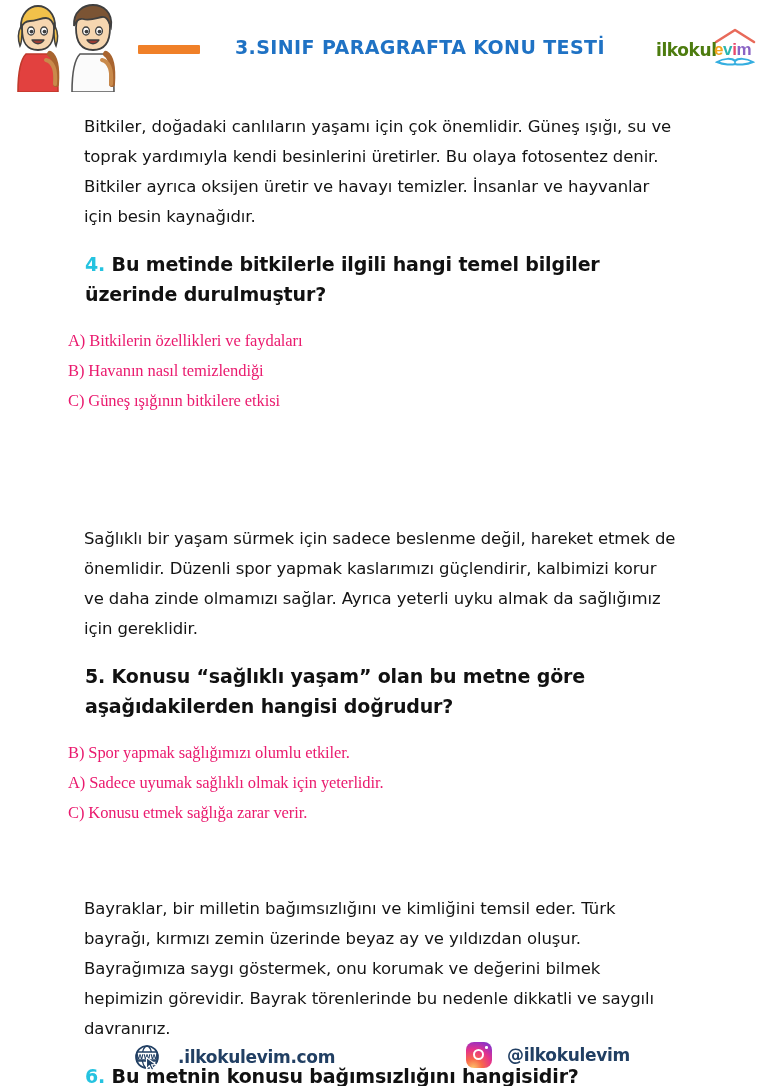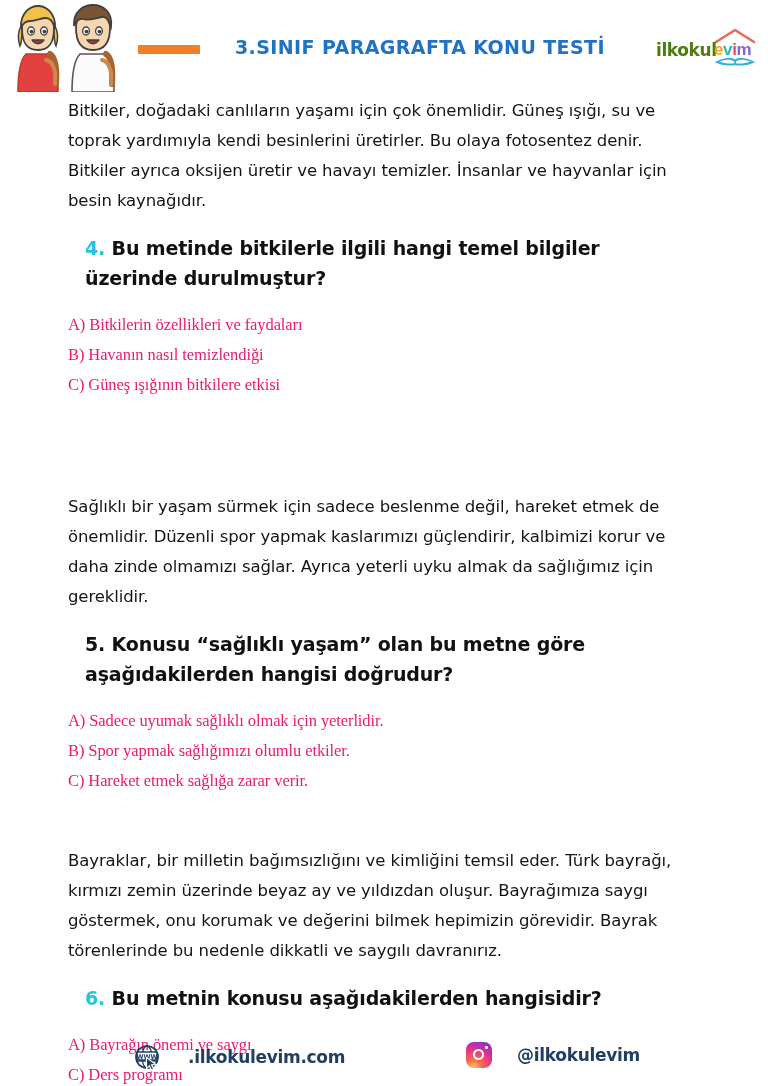--- a/index.html
+++ b/index.html
@@ -78,21 +78,21 @@
     position: absolute;
     left: 68px;
     top: 96px;
     width: 624px;
   }
   .para {
     font-family: "DejaVu Sans", sans-serif;
     font-size: 16.5px;
     line-height: 30px;
     color: #141414;
-    margin: 0;
+    margin: 16px;
     letter-spacing: -0.1px;
   }
   .question {
     font-family: "DejaVu Sans", sans-serif;
     font-size: 19px;
     line-height: 30px;
     font-weight: bold;
     color: #111111;
     margin: 17px;
     letter-spacing: -0.15px;
@@ -116,33 +116,32 @@
     position: absolute;
     left: 0;
     top: 1040px;
     width: 768px;
     height: 46px;
   }
   .foot-item {
     position: absolute;
     display: flex;
     align-items: center;
-    gap: 1px;
+    gap: 15px;
     text-align: center;
   }
   .foot-web  { left: 133px; top: 2px; }
   .foot-insta{ left: 466px; top: 2px; }
   .foot-text {
     font-family: "DejaVu Sans", sans-serif;
     font-size: 17px;
     font-weight: bold;
     color: #213f63;
     letter-spacing: -0.3px;
     white-space: nowrap;
-    margin-left: 24px;
   }
   .insta-icon {
     width: 26px; height: 26px;
     border-radius: 8px;
     background: radial-gradient(circle at 28% 100%, #fdc468 0%, #f8694a 28%, #e5338a 58%, #9b31c0 82%, #6a38c4 100%);
     position: relative;
     flex: none;
   }
   .insta-icon::before {
     content: "";
@@ -225,31 +224,31 @@
   <p class="option">C) Güneş ışığının bitkilere etkisi</p>
 
   <div class="gap-lg"></div>
 
   <p class="para">Sağlıklı bir yaşam sürmek için sadece beslenme değil, hareket etmek de önemlidir. Düzenli spor yapmak kaslarımızı güçlendirir, kalbimizi korur ve daha zinde olmamızı sağlar. Ayrıca yeterli uyku almak da sağlığımız için gereklidir.</p>
 
   <p class="question">
     <span class="qnum dark">5.</span>
     <span>Konusu “sağlıklı yaşam” olan bu metne göre aşağıdakilerden hangisi doğrudur?</span>
   </p>
+  <p class="option">B) Spor yapmak sağlığımızı olumlu etkiler.</p>
   <p class="option">A) Sadece uyumak sağlıklı olmak için yeterlidir.</p>
-  <p class="option">B) Spor yapmak sağlığımızı olumlu etkiler.</p>
-  <p class="option">C) Hareket etmek sağlığa zarar verir.</p>
+  <p class="option">C) Konusu etmek sağlığa zarar verir.</p>
 
   <div class="gap-md"></div>
 
   <p class="para">Bayraklar, bir milletin bağımsızlığını ve kimliğini temsil eder. Türk bayrağı, kırmızı zemin üzerinde beyaz ay ve yıldızdan oluşur. Bayrağımıza saygı göstermek, onu korumak ve değerini bilmek hepimizin görevidir. Bayrak törenlerinde bu nedenle dikkatli ve saygılı davranırız.</p>
 
   <p class="question">
     <span class="qnum cyan">6.</span>
-    <span>Bu metnin konusu aşağıdakilerden hangisidir?</span>
+    <span>Bu metnin konusu bağımsızlığını hangisidir?</span>
   </p>
   <p class="option">A) Bayrağın önemi ve saygı</p>
   <p class="option">C) Ders programı</p>
 </div>
 
 <div class="footer">
 
   <div class="foot-item foot-web">
     <svg class="globe-icon" viewBox="0 0 30 30">
       <circle cx="14" cy="15" r="11" fill="none" stroke="#213f63" stroke-width="1.7"></circle>

